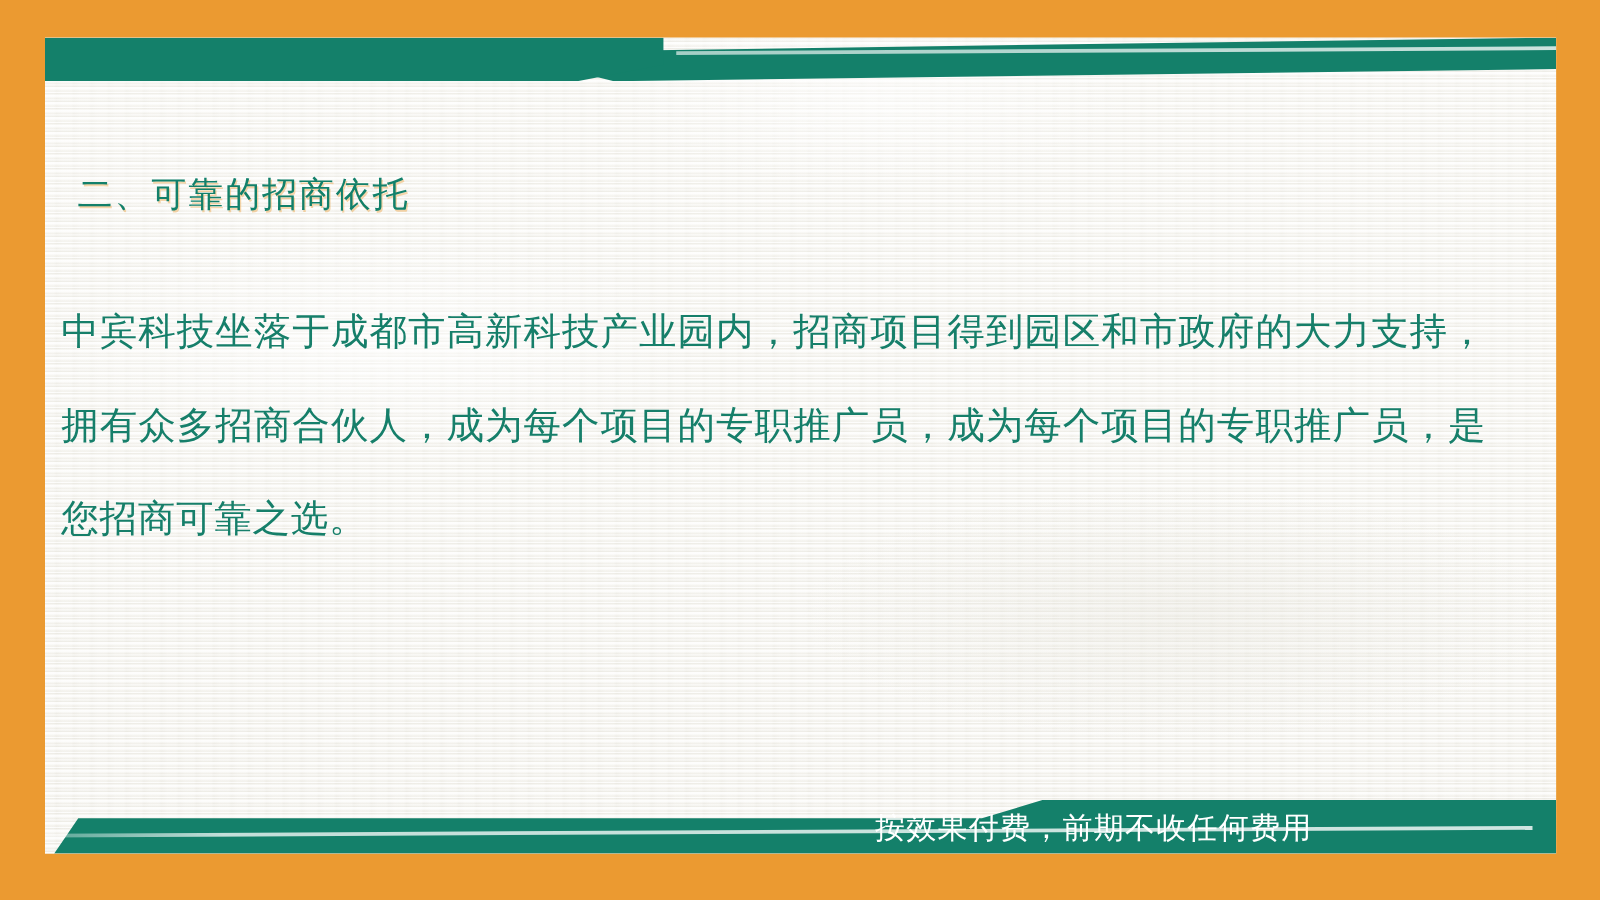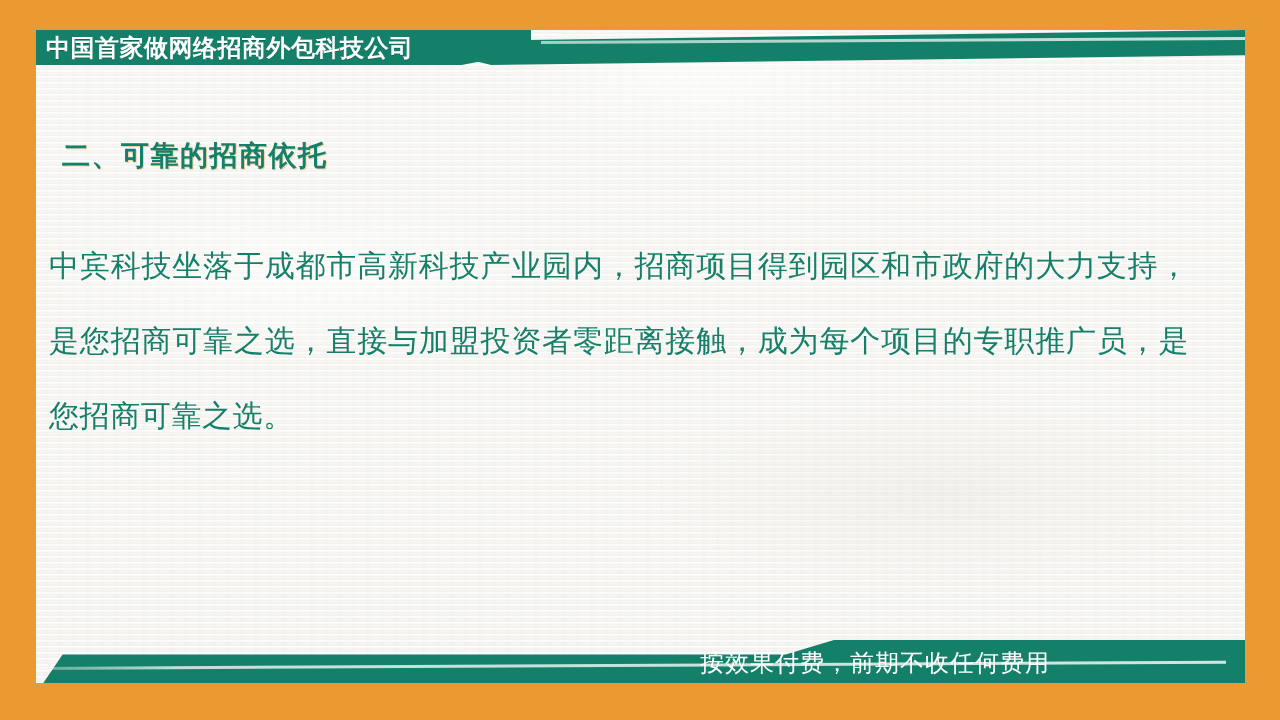--- a/index.html
+++ b/index.html
@@ -106,21 +106,21 @@
     z-index: 4;
   }
 
   
   #section-title {
     position: absolute;
     left: 62px;
     top: 137px;
     color: #12806a;
     font-size: 28px;
-    font-weight: bold;
+    font-weight: normal;
     letter-spacing: 1.5px;
     white-space: nowrap;
     text-shadow: 1px 1px 0 rgba(235,154,49,0.40);
     z-index: 6;
   }
 
   
   #body-copy {
     position: absolute;
     left: 49px;
@@ -219,26 +219,25 @@
 </head>
 <body>
 
 <div id="slide">
 
   <div id="paper"></div>
 
   <div id="header-band"></div>
   <div id="header-block"></div>
   <div id="header-hairline"></div>
-  <div id="header-title">中国首家做网络招商外包科技公司</div>
 
   <div id="section-title">二、可靠的招商依托</div>
 
   <div id="body-copy">
-    <p>中宾科技坐落于成都市高新科技产业园内，招商项目得到园区和市政府的大力支持，是您招商可靠之选，直接与加盟投资者零距离接触，成为每个项目的专职推广员，是您招商可靠之选。</p>
+    <p>中宾科技坐落于成都市高新科技产业园内，招商项目得到园区和市政府的大力支持，拥有众多招商合伙人，成为每个项目的专职推广员，成为每个项目的专职推广员，是您招商可靠之选。</p>
   </div>
 
   <div id="footer-band"></div>
   <div id="footer-hairline"></div>
   <div id="footer-text">按效果付费，前期不收任何费用</div>
 
   <div id="frame-top"></div>
   <div id="frame-left"></div>
   <div id="frame-right"></div>
   <div id="frame-bottom"></div>

